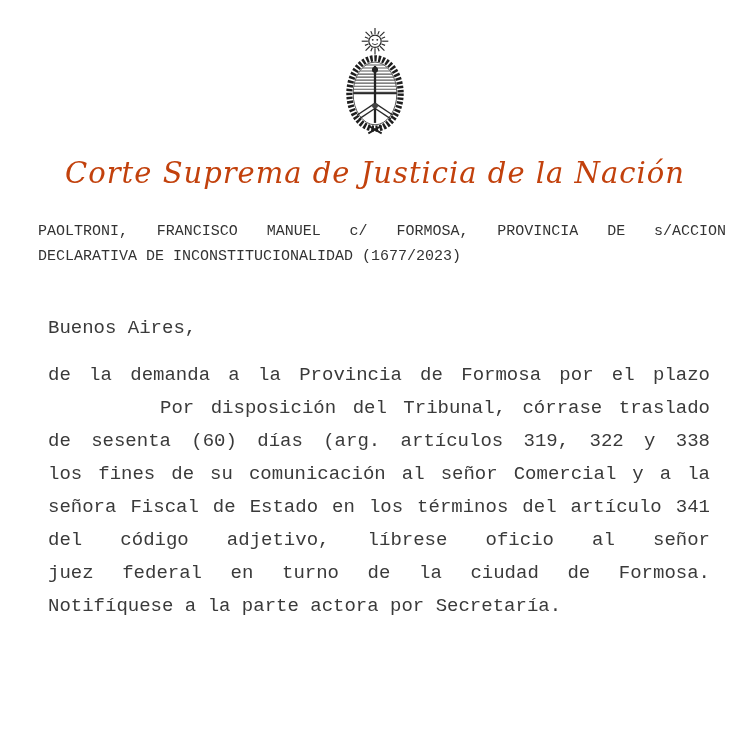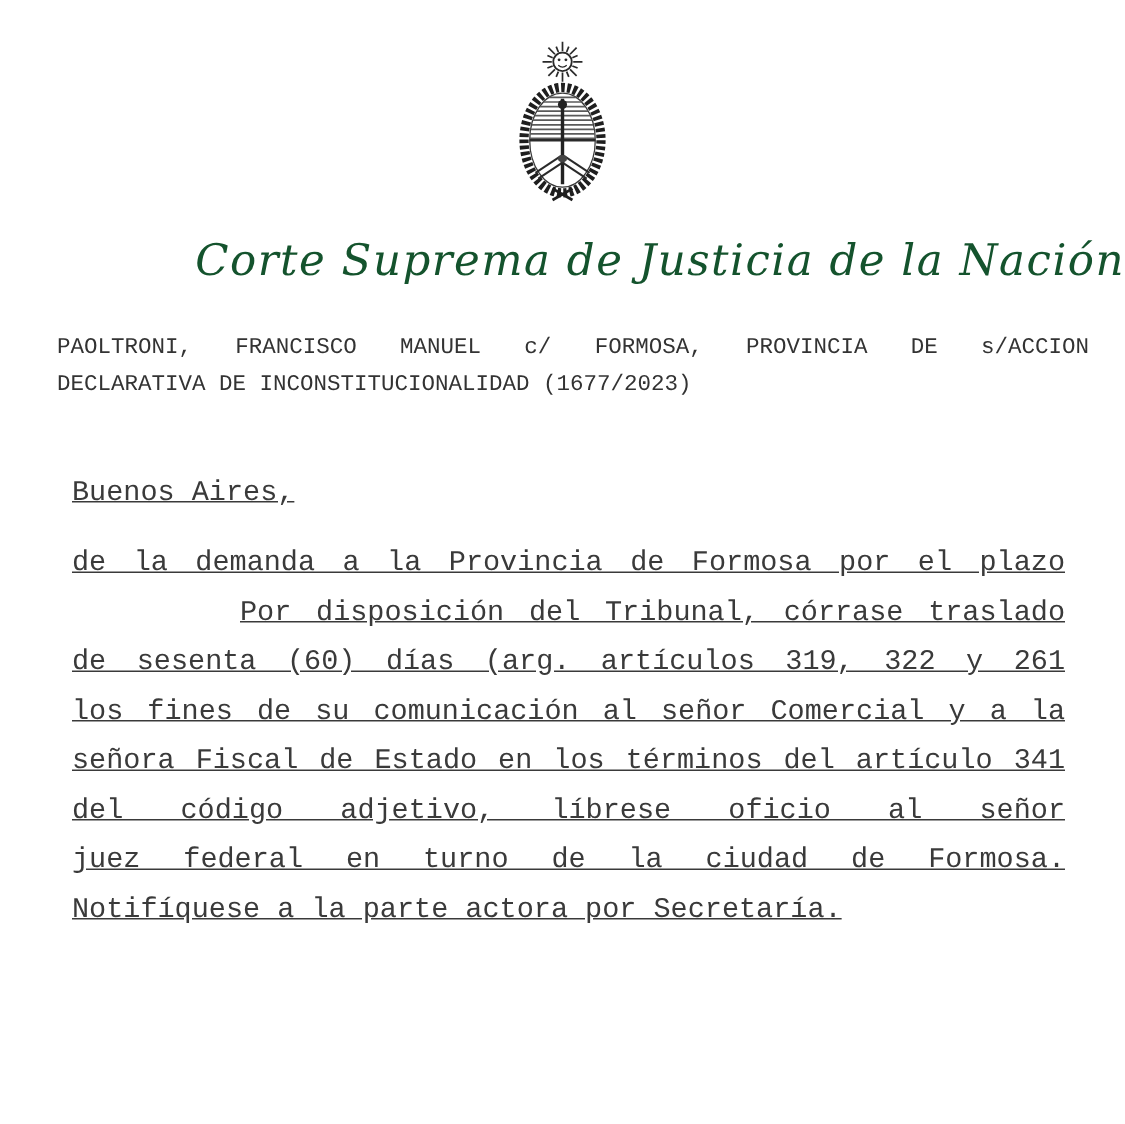--- a/index.html
+++ b/index.html
@@ -20,48 +20,47 @@
     position: absolute;
     top: 26px;
     left: 50%;
     transform: translateX(-50%);
   }
   .court-title {
     position: absolute;
     top: 153px;
     left: 0;
     width: 100%;
-    text-align: right;
+    text-align: center;
     font-family: "DejaVu Serif", "Liberation Serif", serif;
     font-style: italic;
     font-size: 29px;
     line-height: 1.4;
     letter-spacing: 1px;
-    color: #14532d;
+    color: #c2410c;
   }
   .caption {
     position: absolute;
     top: 219px;
     left: 38px;
     right: 24px;
     font-family: "Liberation Mono", "DejaVu Sans Mono", monospace;
     font-size: 15px;
     line-height: 25px;
     color: #333333;
   }
   .textblock {
     position: absolute;
     top: 312px;
     left: 48px;
     right: 40px;
     font-family: "Liberation Mono", "DejaVu Sans Mono", monospace;
     font-size: 19px;
     line-height: 33px;
     color: #3a3a3a;
-    text-decoration: underline;
   }
   .just {
     text-align: justify;
     text-align-last: justify;
   }
   .indent {
     padding-left: 112px;
   }
   .para-gap {
     height: 14px;
@@ -150,21 +149,21 @@
   <div class="caption">
     <div class="just">PAOLTRONI, FRANCISCO MANUEL c/ FORMOSA, PROVINCIA DE s/ACCION</div>
     <div>DECLARATIVA DE INCONSTITUCIONALIDAD (1677/2023)</div>
   </div>
 
   <div class="textblock">
     <div>Buenos Aires,</div>
     <div class="para-gap"></div>
     <div class="just">de la demanda a la Provincia de Formosa por el plazo</div>
     <div class="just indent">Por disposición del Tribunal, córrase traslado</div>
-    <div class="just">de sesenta (60) días (arg. artículos 319, 322 y 261</div>
+    <div class="just">de sesenta (60) días (arg. artículos 319, 322 y 338</div>
     <div class="just">los fines de su comunicación al señor Comercial y a la</div>
     <div class="just">señora Fiscal de Estado en los términos del artículo 341</div>
     <div class="just">del código adjetivo, líbrese oficio al señor</div>
     <div class="just">juez federal en turno de la ciudad de Formosa.</div>
     <div>Notifíquese a la parte actora por Secretaría.</div>
   </div>
 
 </div>
 
 </body></html>

